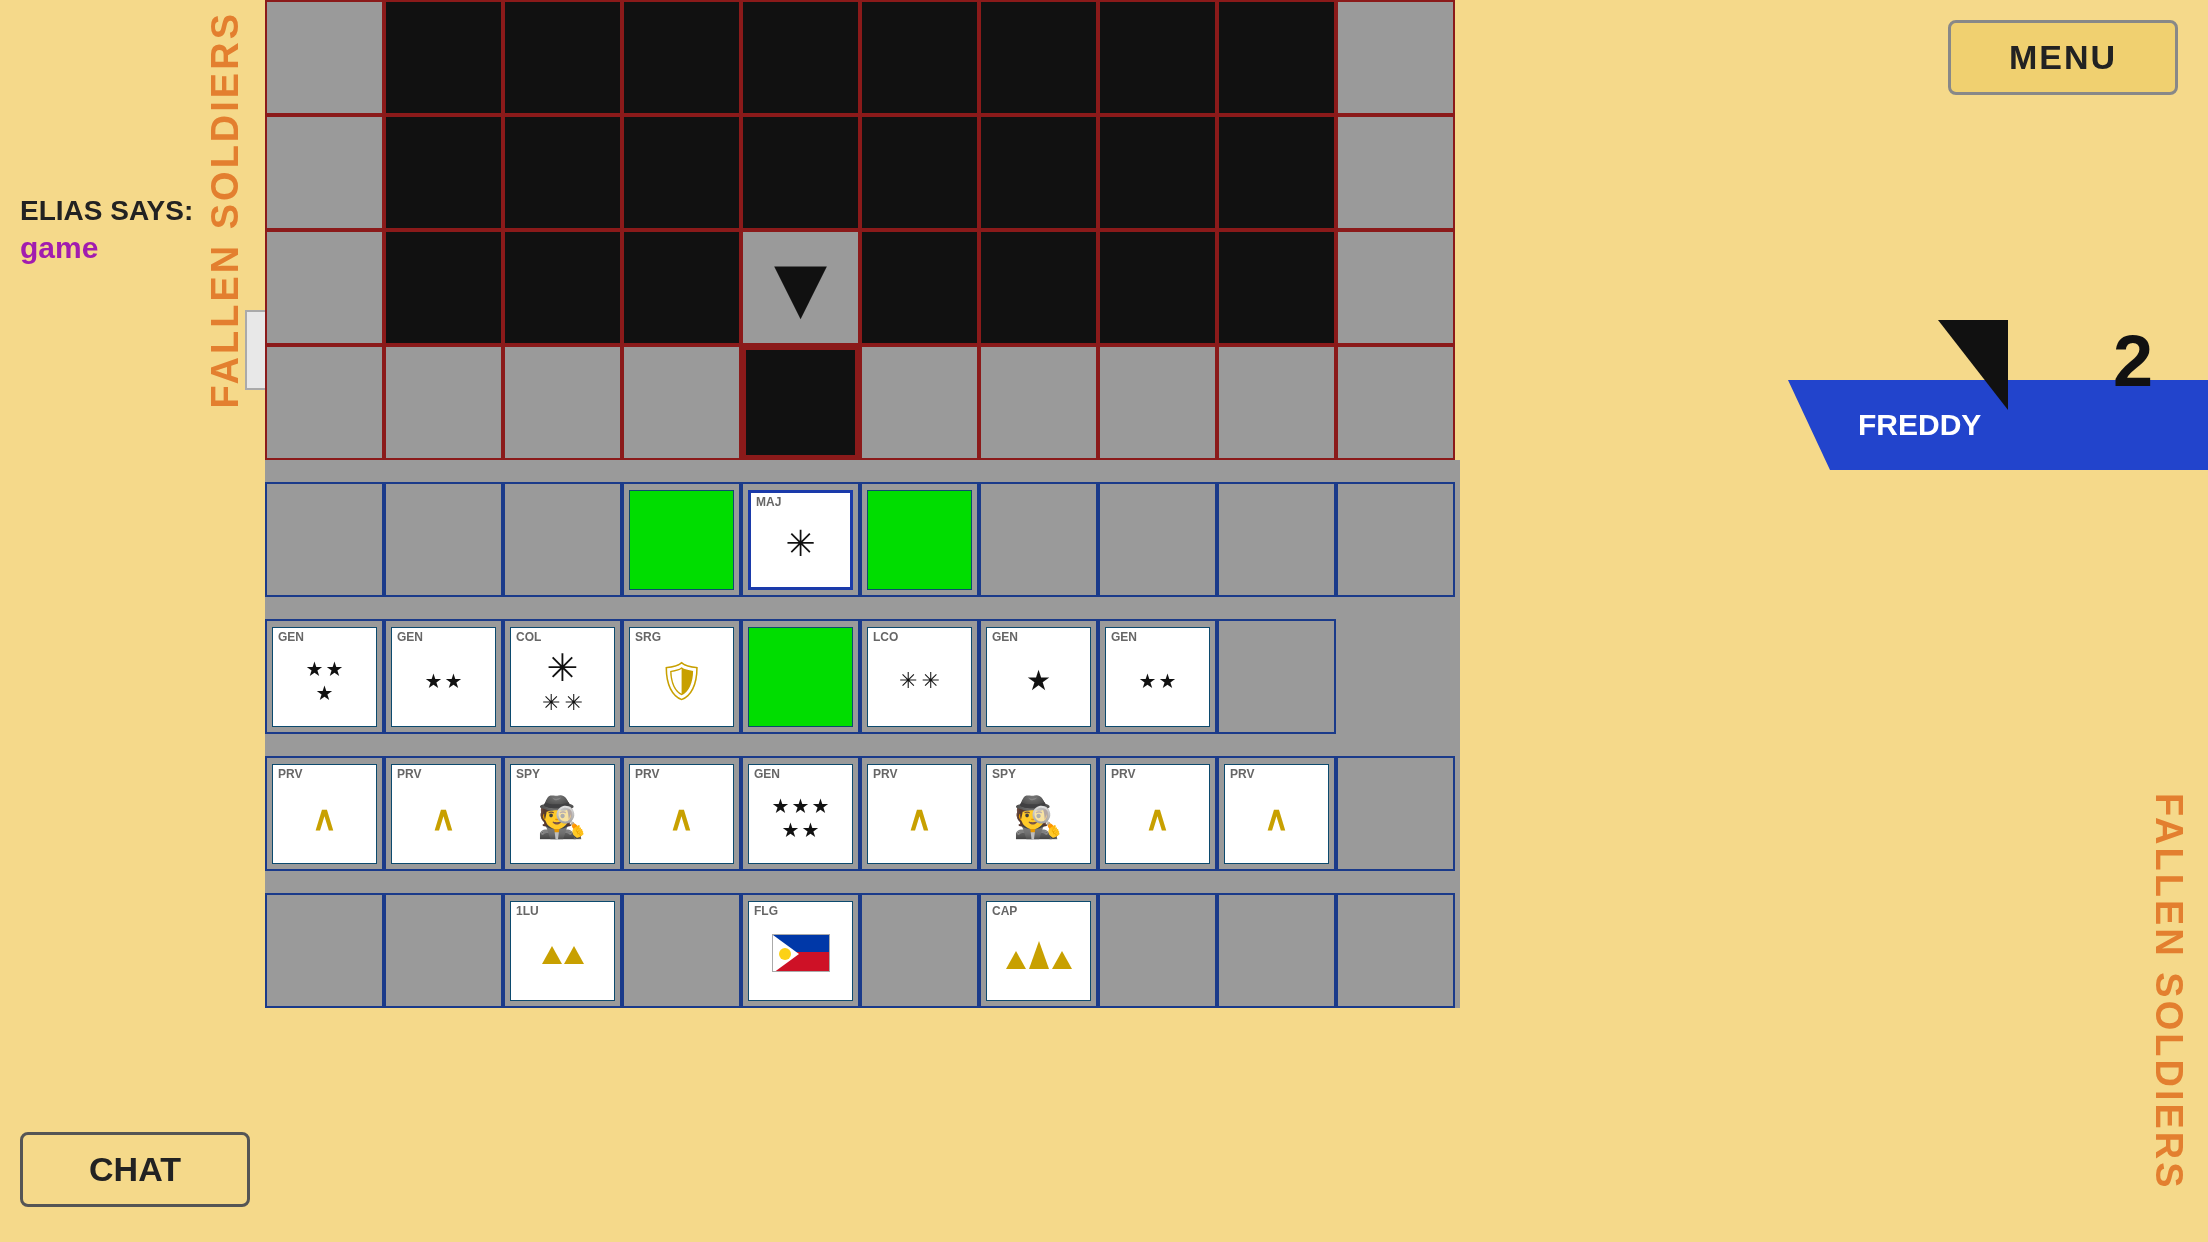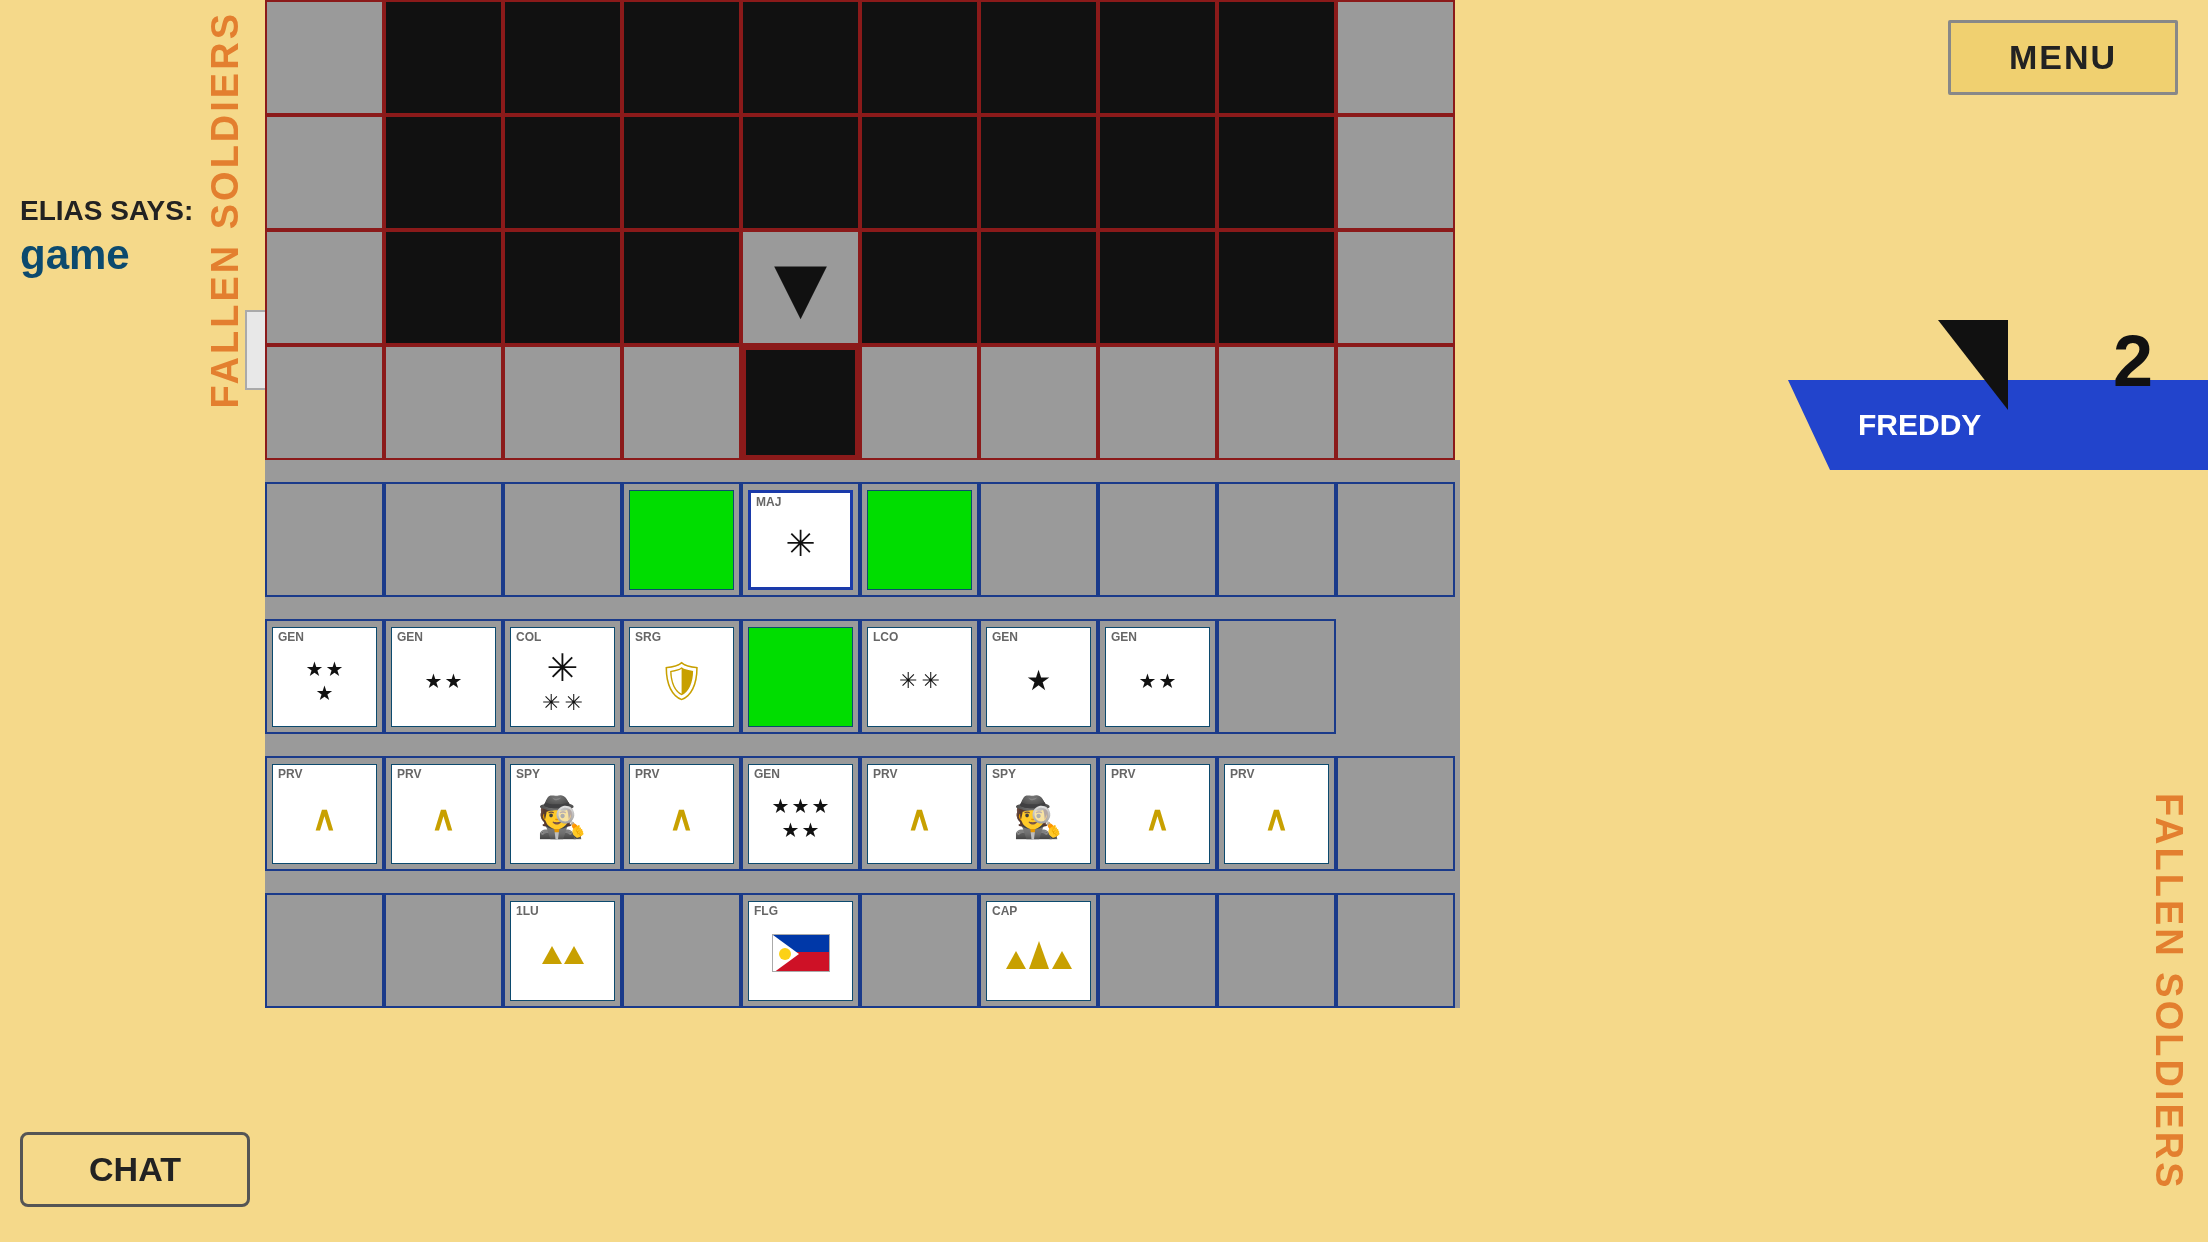--- a/index.html
+++ b/index.html
@@ -57,23 +57,23 @@
     }
 
     #elias-says-label {
       font-size: 28px;
       font-weight: bold;
       color: #222;
       margin-bottom: 4px;
     }
 
     #chat-message-text {
-      font-size: 42px;
+      font-size: 30px;
       font-weight: bold;
-      color: #0c4a6e;
+      color: #a21caf;
     }
 
     #chat-input-box {
       position: absolute;
       top: 310px;
       left: 245px;
       width: 55px;
       height: 80px;
       background: #e8e8e8;
       border: 2px solid #aaa;
@@ -123,21 +123,21 @@
     }
 
     #menu-button {
       position: absolute;
       top: 20px;
       right: 30px;
       width: 230px;
       height: 75px;
       background: #f0d070;
       border: 3px solid #888;
-      border-radius: 2px;
+      border-radius: 8px;
       font-size: 34px;
       font-weight: bold;
       color: #222;
       letter-spacing: 2px;
       cursor: pointer;
       display: flex;
       align-items: center;
       justify-content: center;
     }
 

